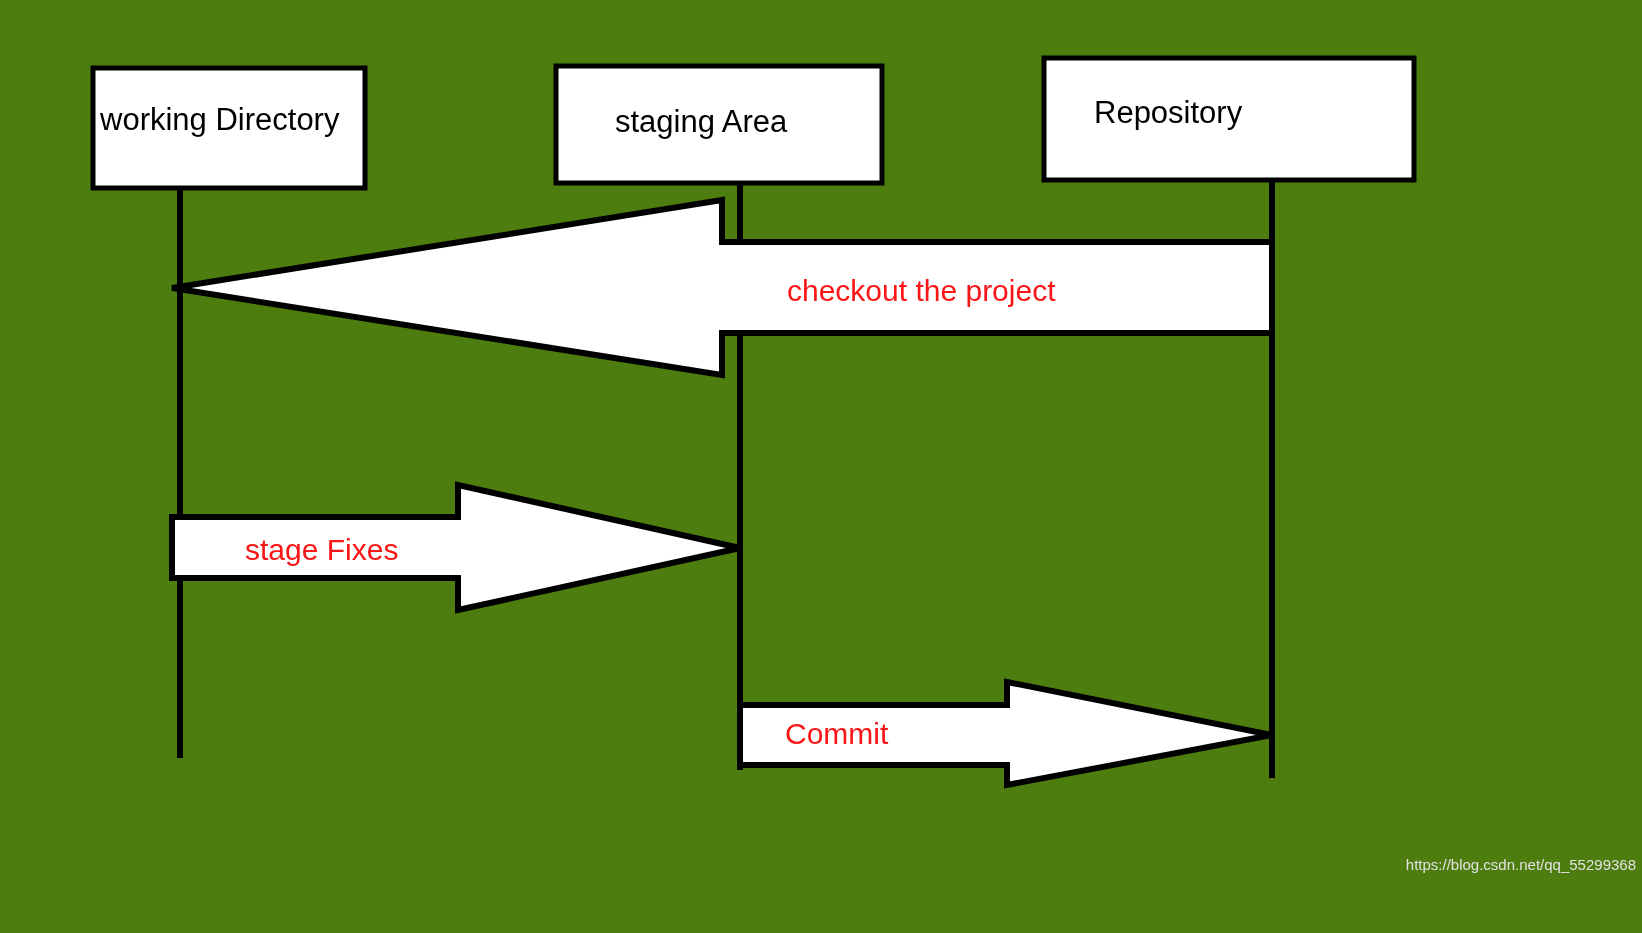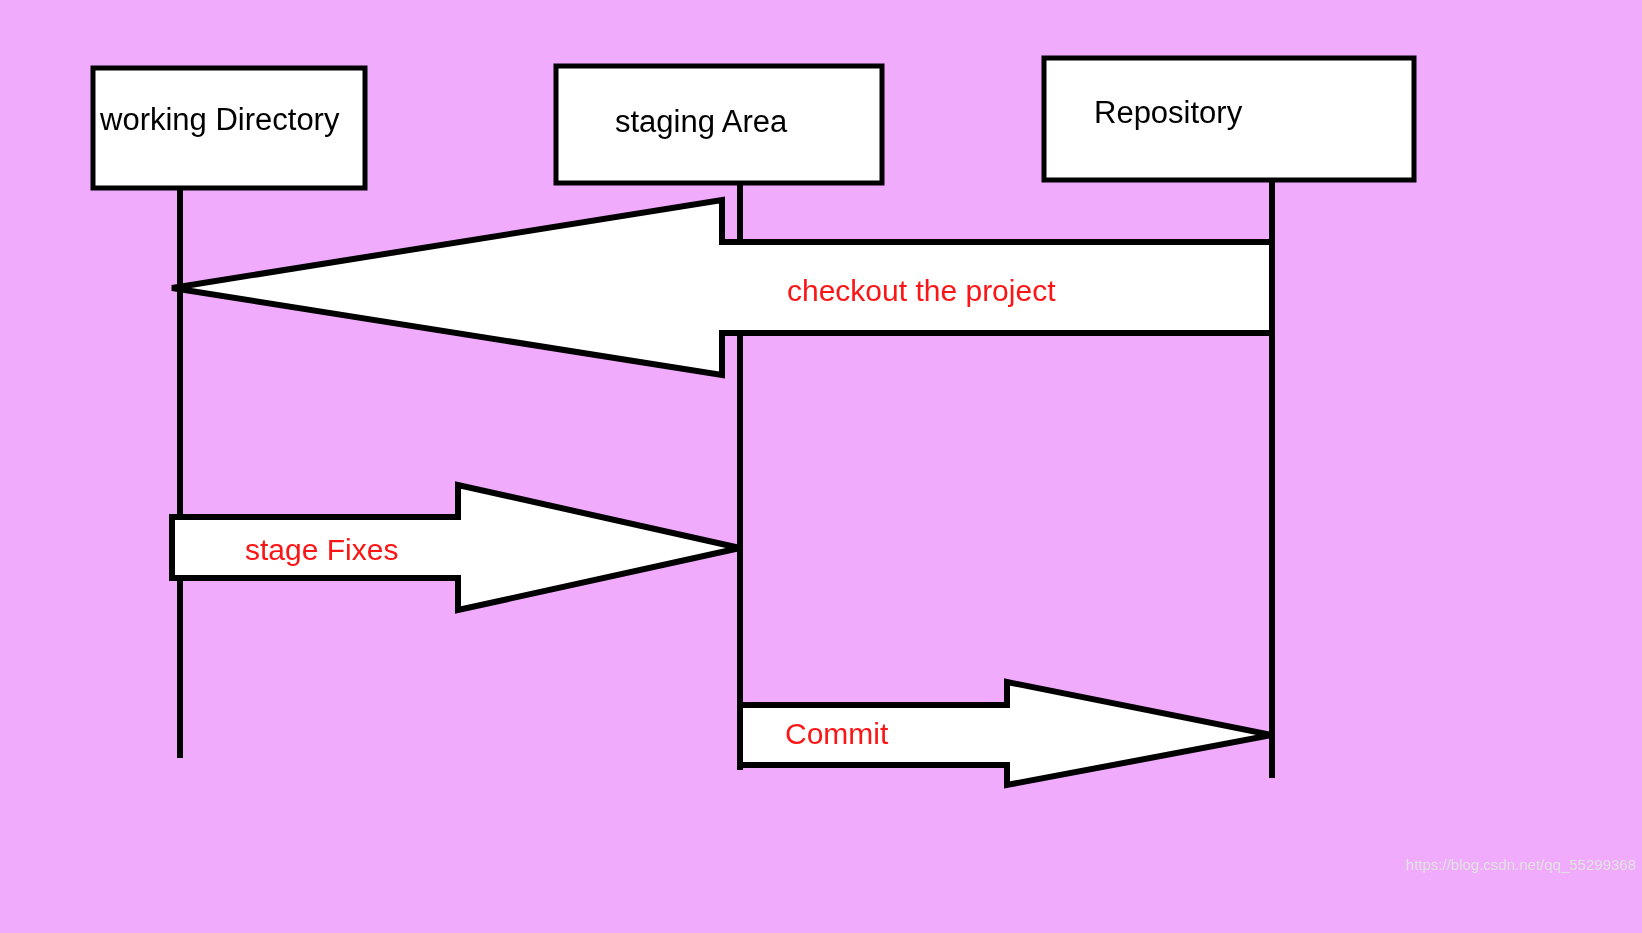--- a/index.html
+++ b/index.html
@@ -8,21 +8,21 @@
     padding: 0;
     background: #ffffff;
   }
   body {
     font-family: "Liberation Sans", sans-serif;
   }
   #canvas-wrap {
     position: relative;
     width: 1642px;
     height: 933px;
-    background: #f0abfc;
+    background: #4d7c0f;
     overflow: hidden;
   }
   svg#diagram {
     position: absolute;
     left: 0;
     top: 0;
     width: 1642px;
     height: 933px;
     display: block;
   }

